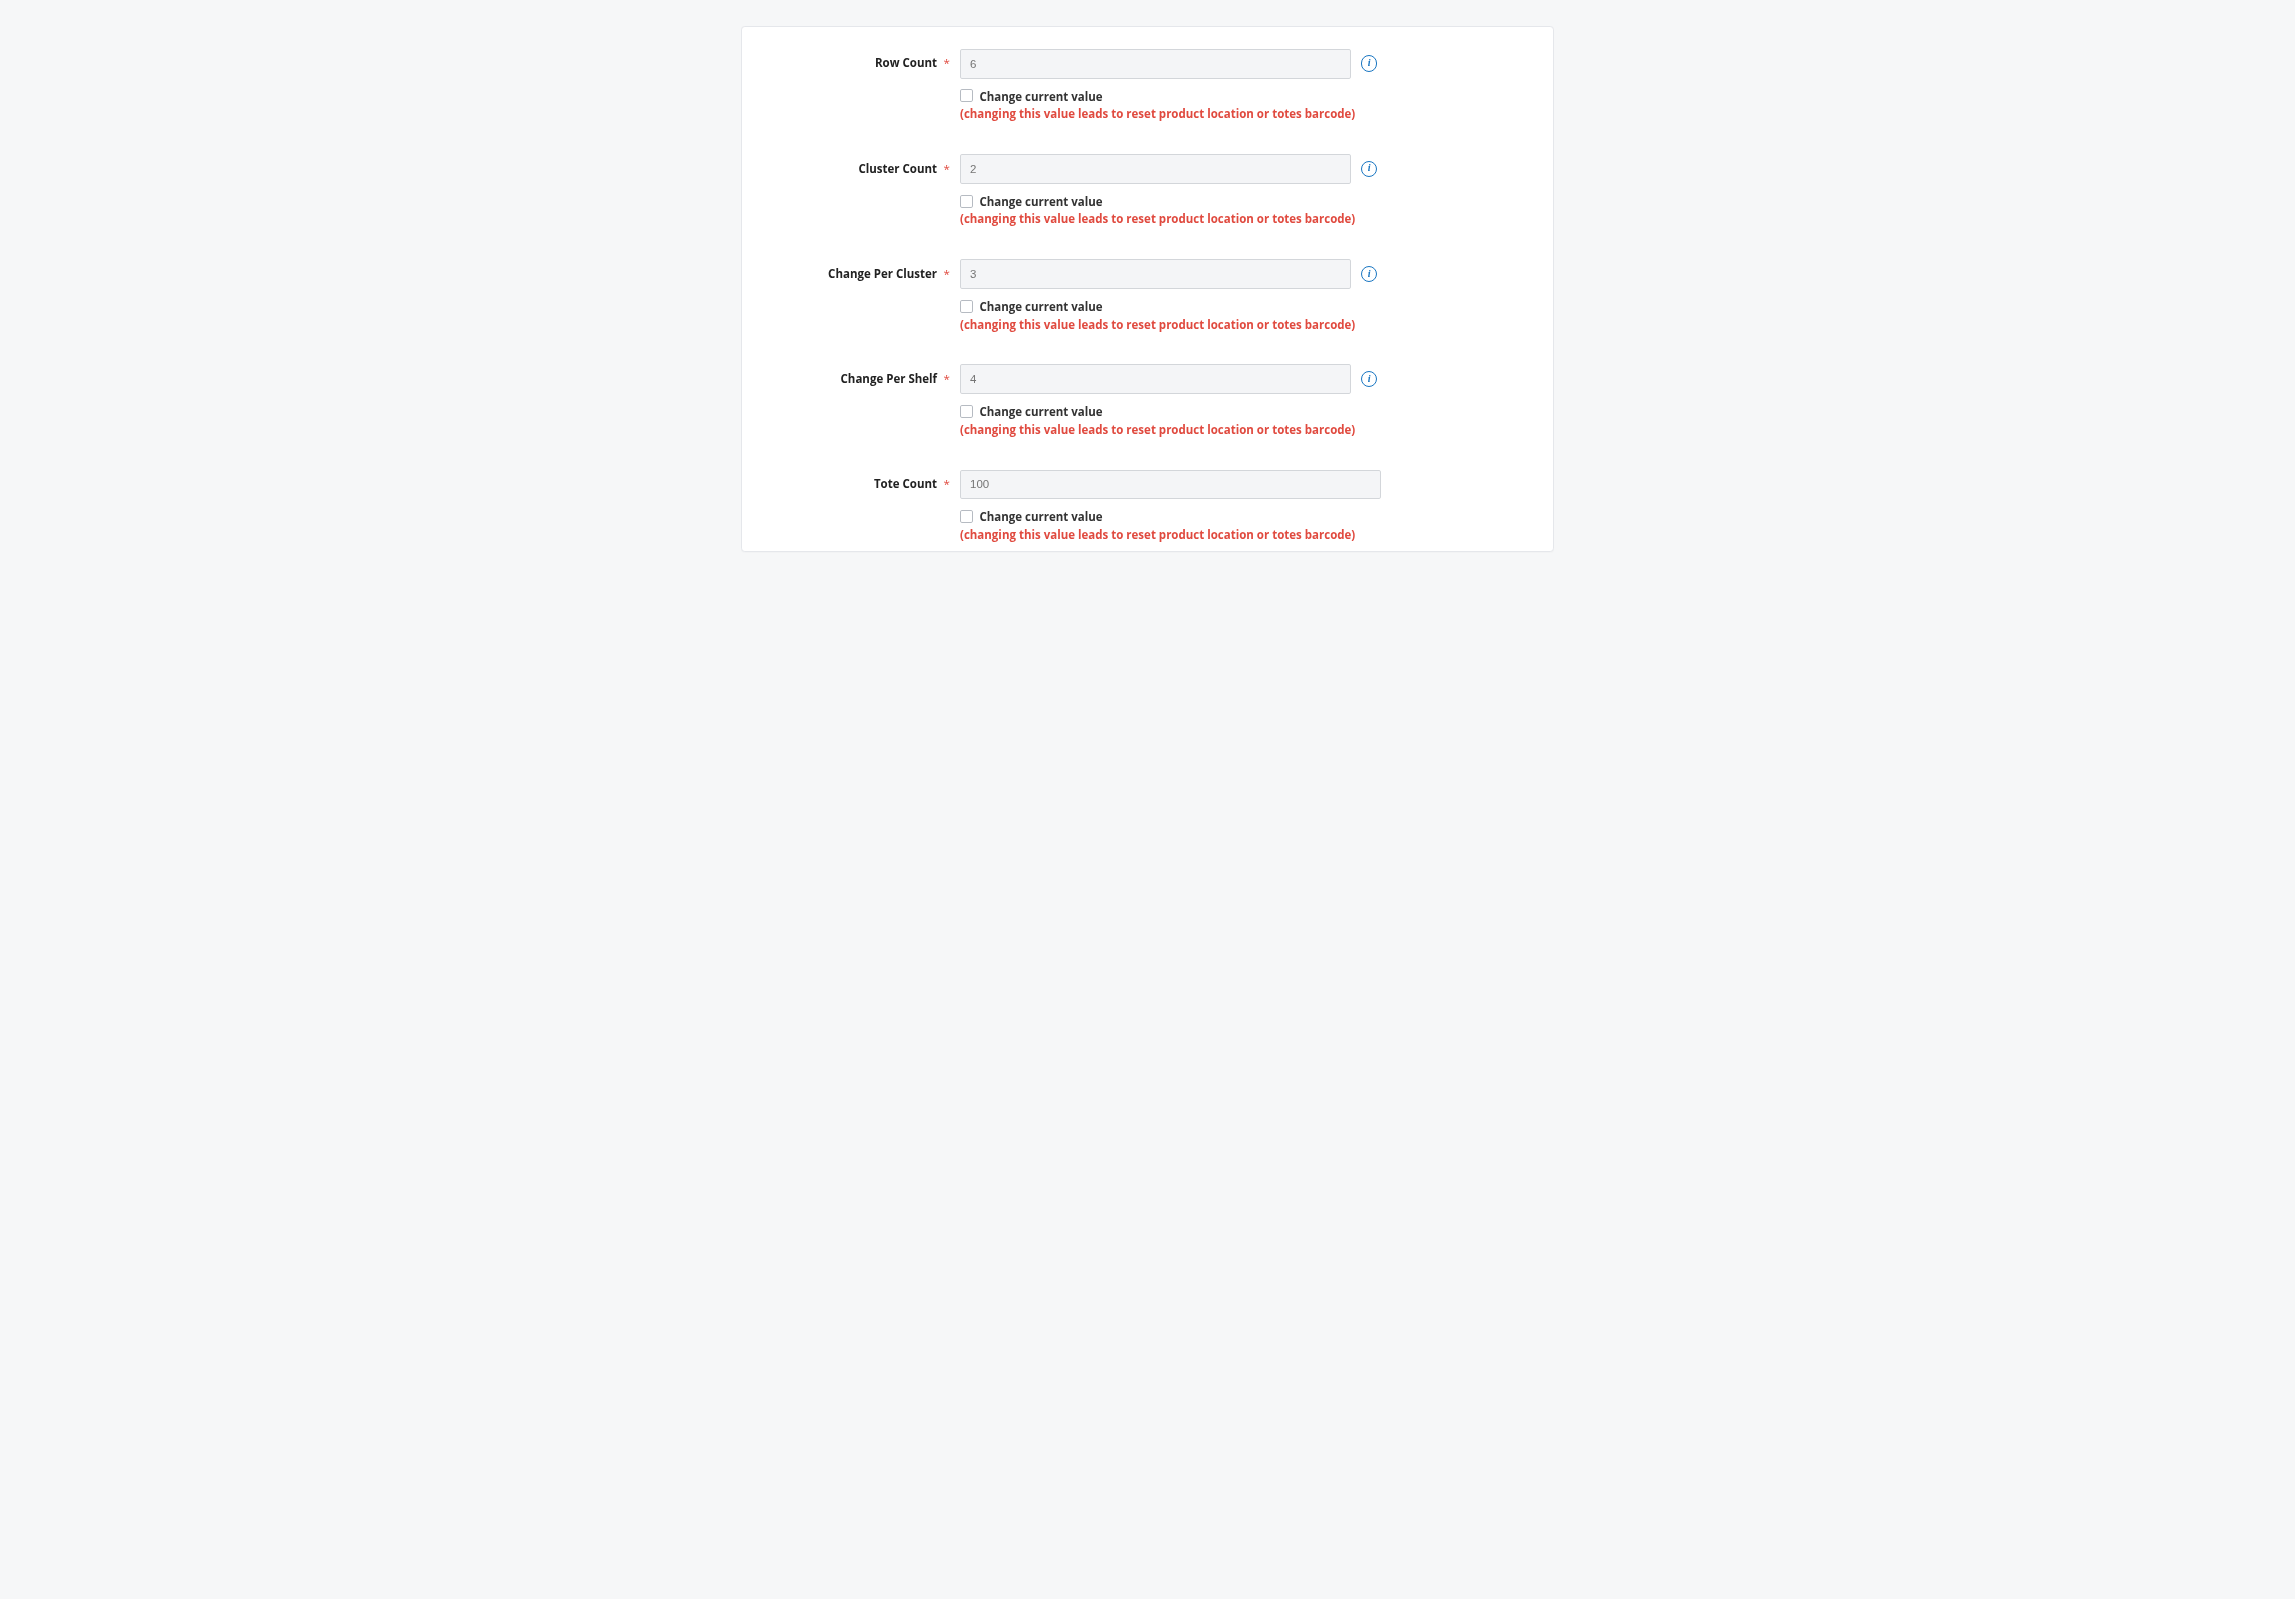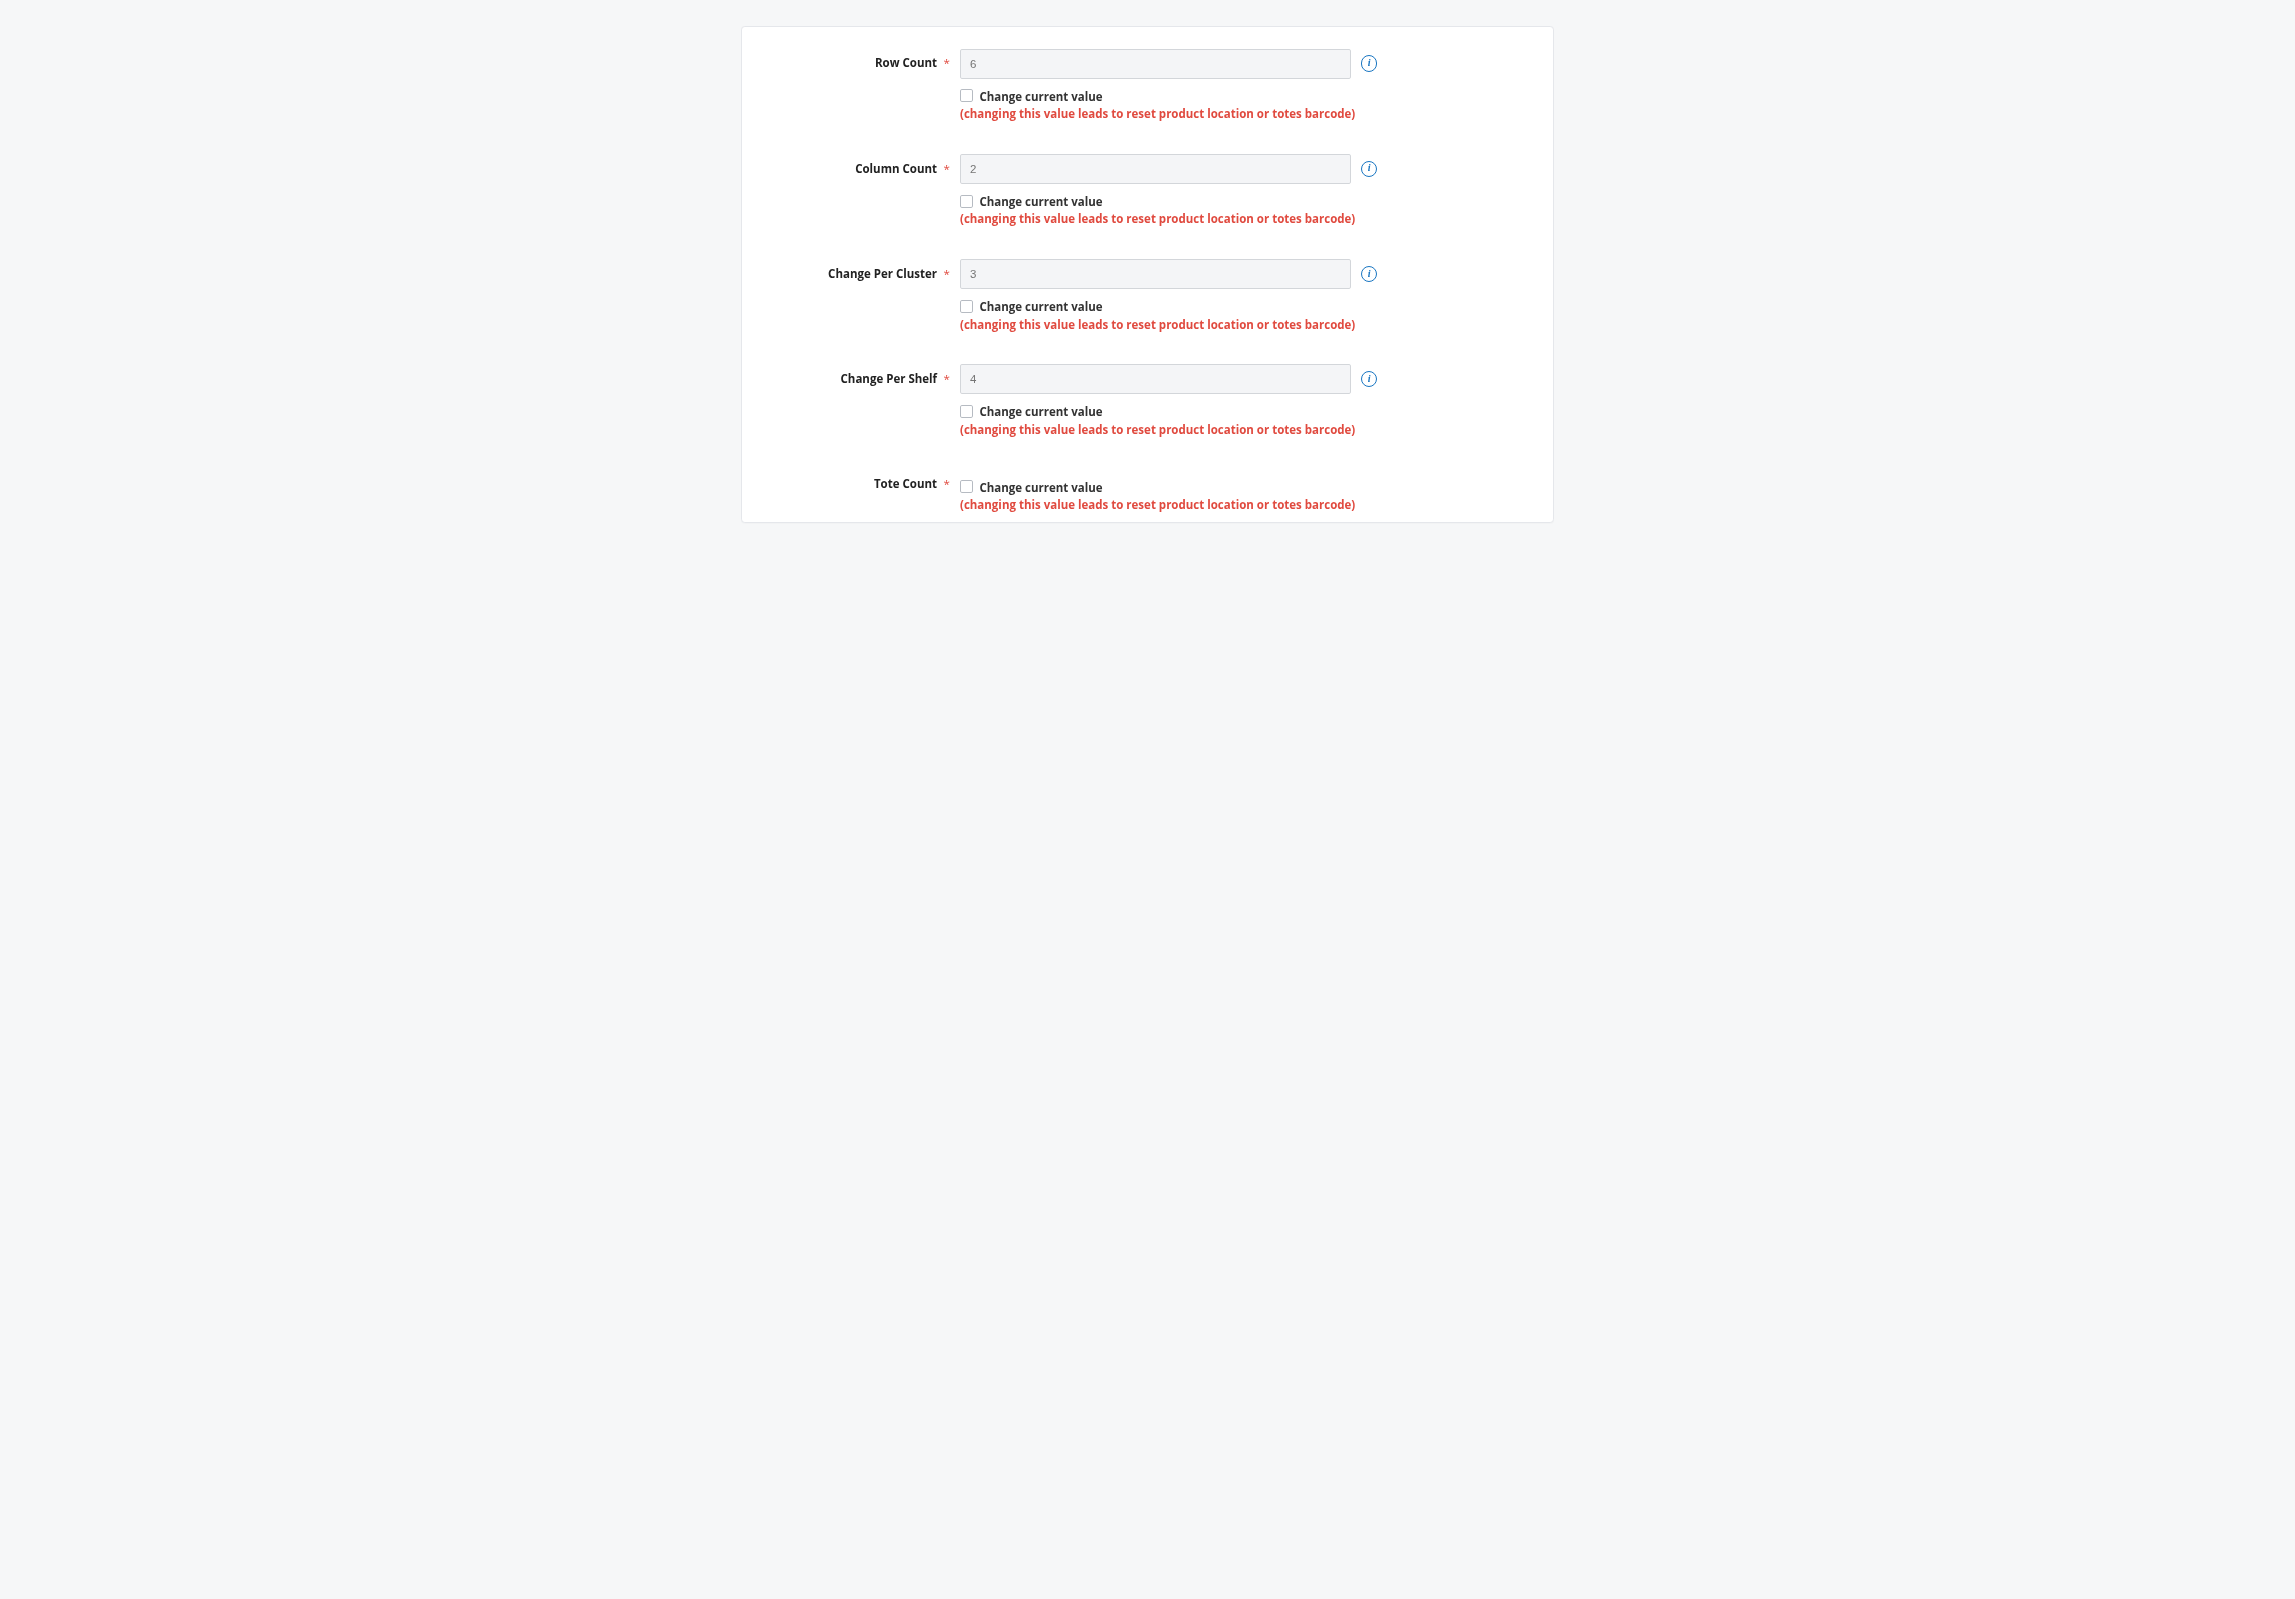--- a/index.html
+++ b/index.html
@@ -146,21 +146,21 @@
         <div class="sub-line">
           <div class="cbx"></div>
           <span class="cbx-label">Change current value</span>
           <span class="warn">(changing this value leads to reset product location or totes barcode)</span>
         </div>
       </div>
     </div>
 
     <div class="form-row">
       <div class="label-col">
-        <span>Column Count</span><span class="req">*</span>
+        <span>Cluster Count</span><span class="req">*</span>
       </div>
       <div class="field-col">
         <div class="input-line">
           <input class="text-input" type="text" disabled="" placeholder="2" style="">
           <div class="info-wrap">
             <div class="info-icon">
                 <span>i</span>
               </div>
           </div>
         </div>
@@ -212,20 +212,23 @@
           <span class="warn">(changing this value leads to reset product location or totes barcode)</span>
         </div>
       </div>
     </div>
 
     <div class="form-row">
       <div class="label-col">
         <span>Tote Count</span><span class="req">*</span>
       </div>
       <div class="field-col">
+        <div class="input-line">
+          <input class="text-input" type="text" disabled="" style="flex-basis: 421px; width: 421px;" placeholder="100">
+        </div>
         <div class="sub-line">
           <div class="cbx"></div>
           <span class="cbx-label">Change current value</span>
           <span class="warn">(changing this value leads to reset product location or totes barcode)</span>
         </div>
       </div>
     </div>
 
   </div>
 </div>

